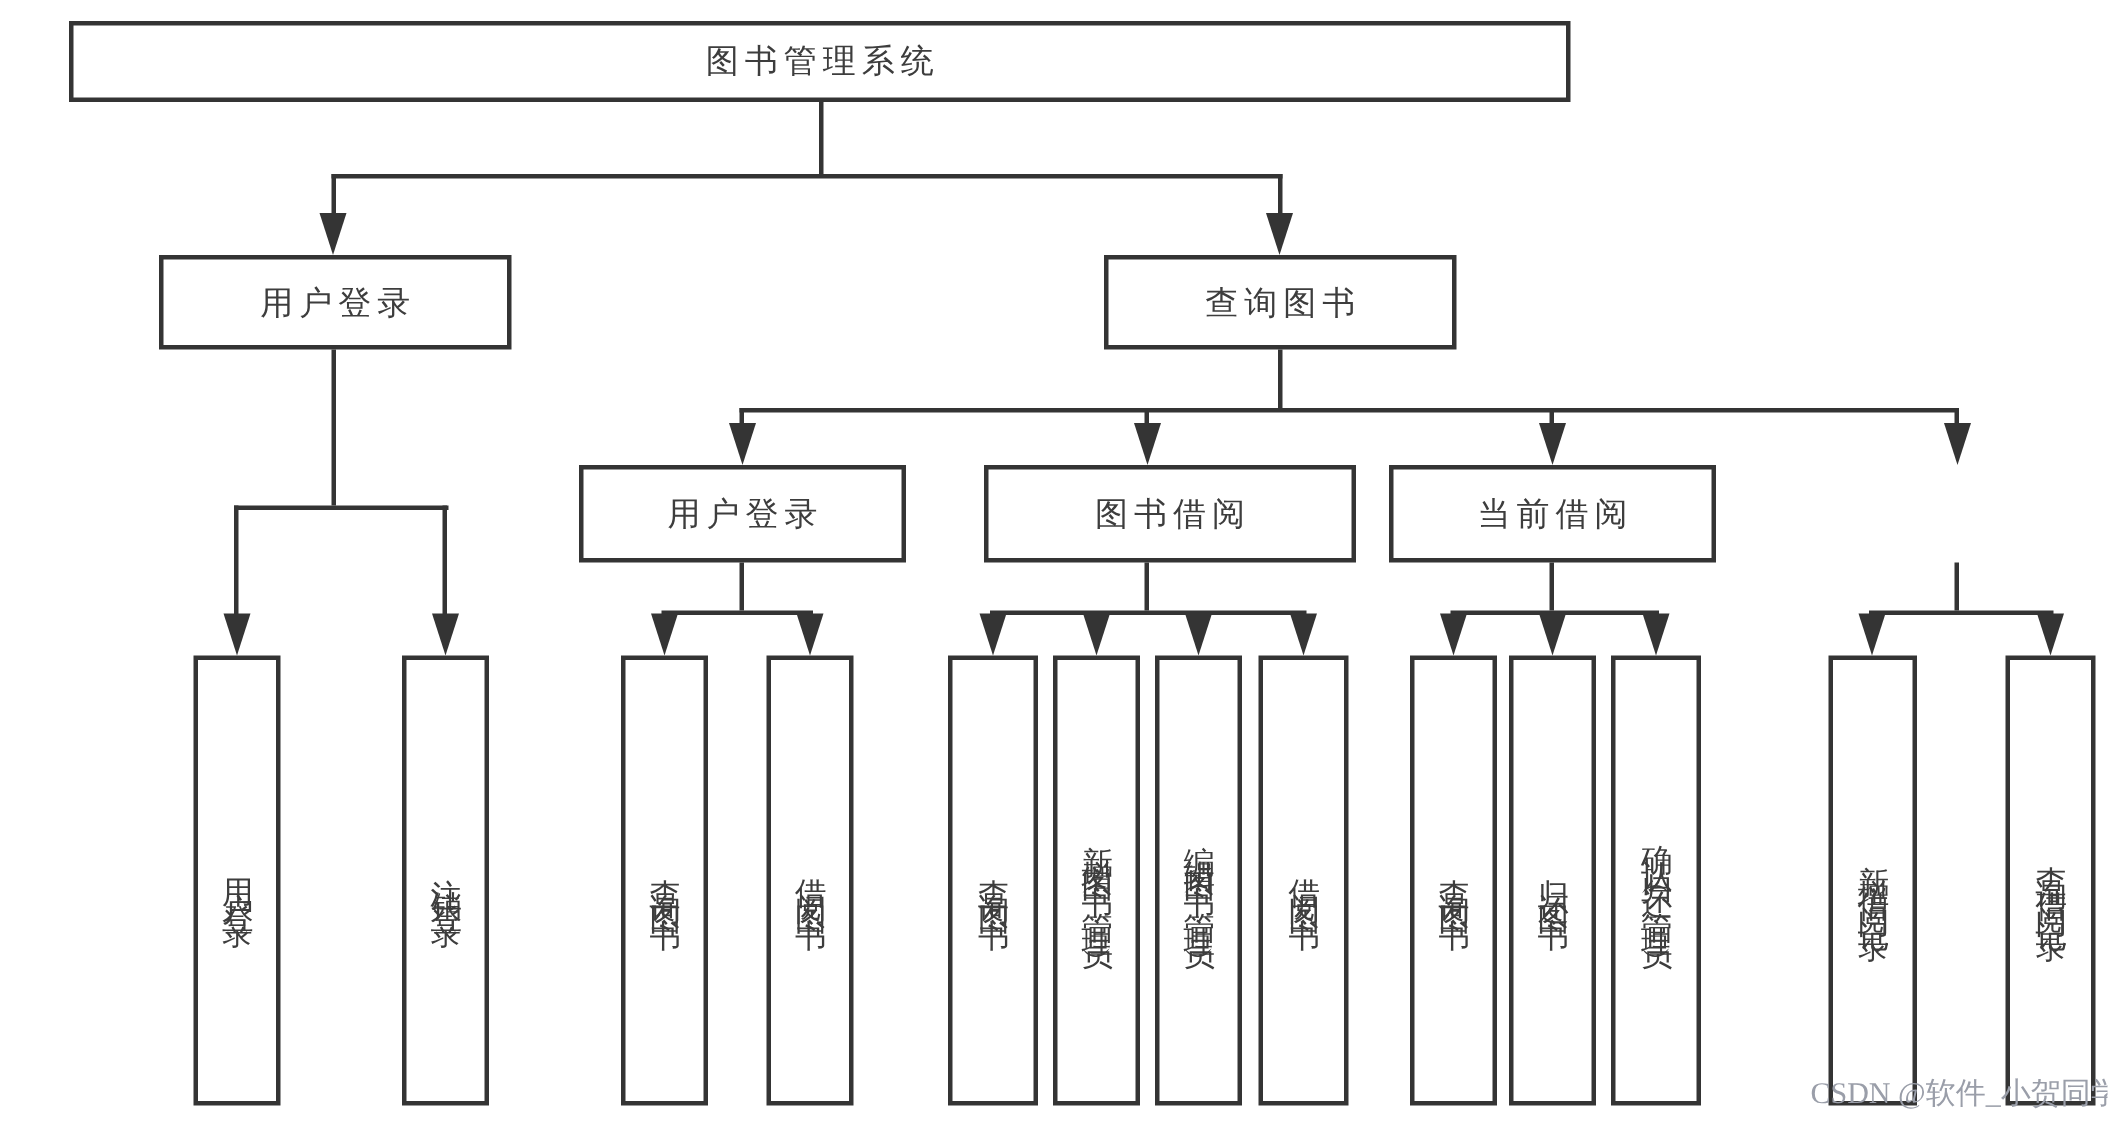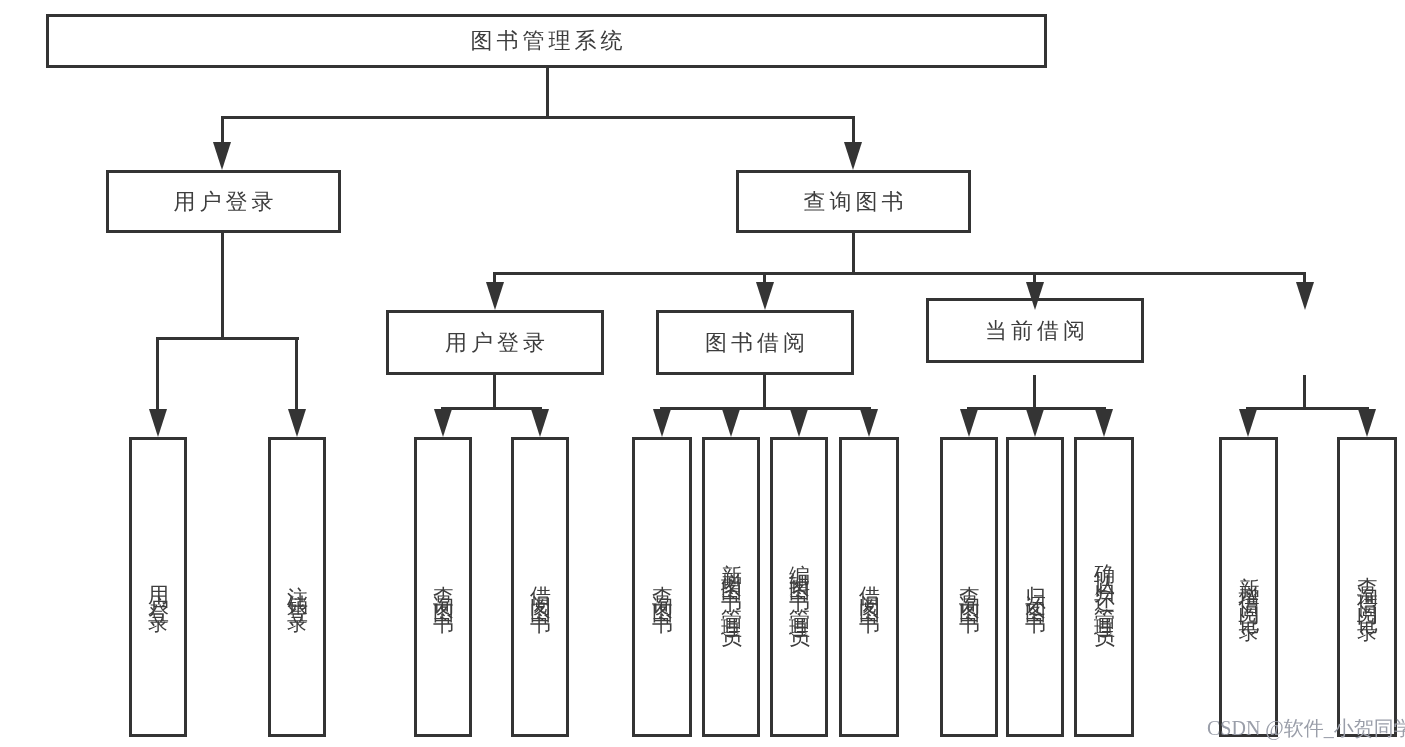--- a/index.html
+++ b/index.html
@@ -37,22 +37,22 @@
     letter-spacing:9px;
     line-height:1;
     color:var(--text);
     white-space:nowrap;
   }
   
   #n-root   {left:22px;  top:14px;  width:1001px; height:54px;}
   #n-login  {left:82px;  top:170px; width:235px;  height:63px;}
   #n-mgmt   {left:712px; top:170px; width:235px;  height:63px;}
   #n-rec    {left:362px; top:310px; width:218px;  height:65px;}
-  #n-borrow {left:632px; top:310px; width:198px;  height:65px;}
-  #n-current{left:902px; top:298px; width:218px;  height:65px;}
+  #n-borrow {left:632px; top:310px; width:248px;  height:65px;}
+  #n-current{left:902px; top:310px; width:218px;  height:65px;}
   #n-records{left:1172px;top:310px; width:218px;  height:65px;}
   #l-1a{left:105px; top:437px;width:58px;height:300px;}
   #l-1b{left:244px; top:437px;width:58px;height:300px;}
   #l-2a{left:390px; top:437px;width:58px;height:300px;}
   #l-2b{left:487px; top:437px;width:58px;height:300px;}
   #l-3a{left:608px; top:437px;width:60px;height:300px;}
   #l-3b{left:678px; top:437px;width:58px;height:300px;}
   #l-3c{left:746px; top:437px;width:58px;height:300px;}
   #l-3d{left:815px; top:437px;width:60px;height:300px;}
   #l-4a{left:916px; top:437px;width:58px;height:300px;}

